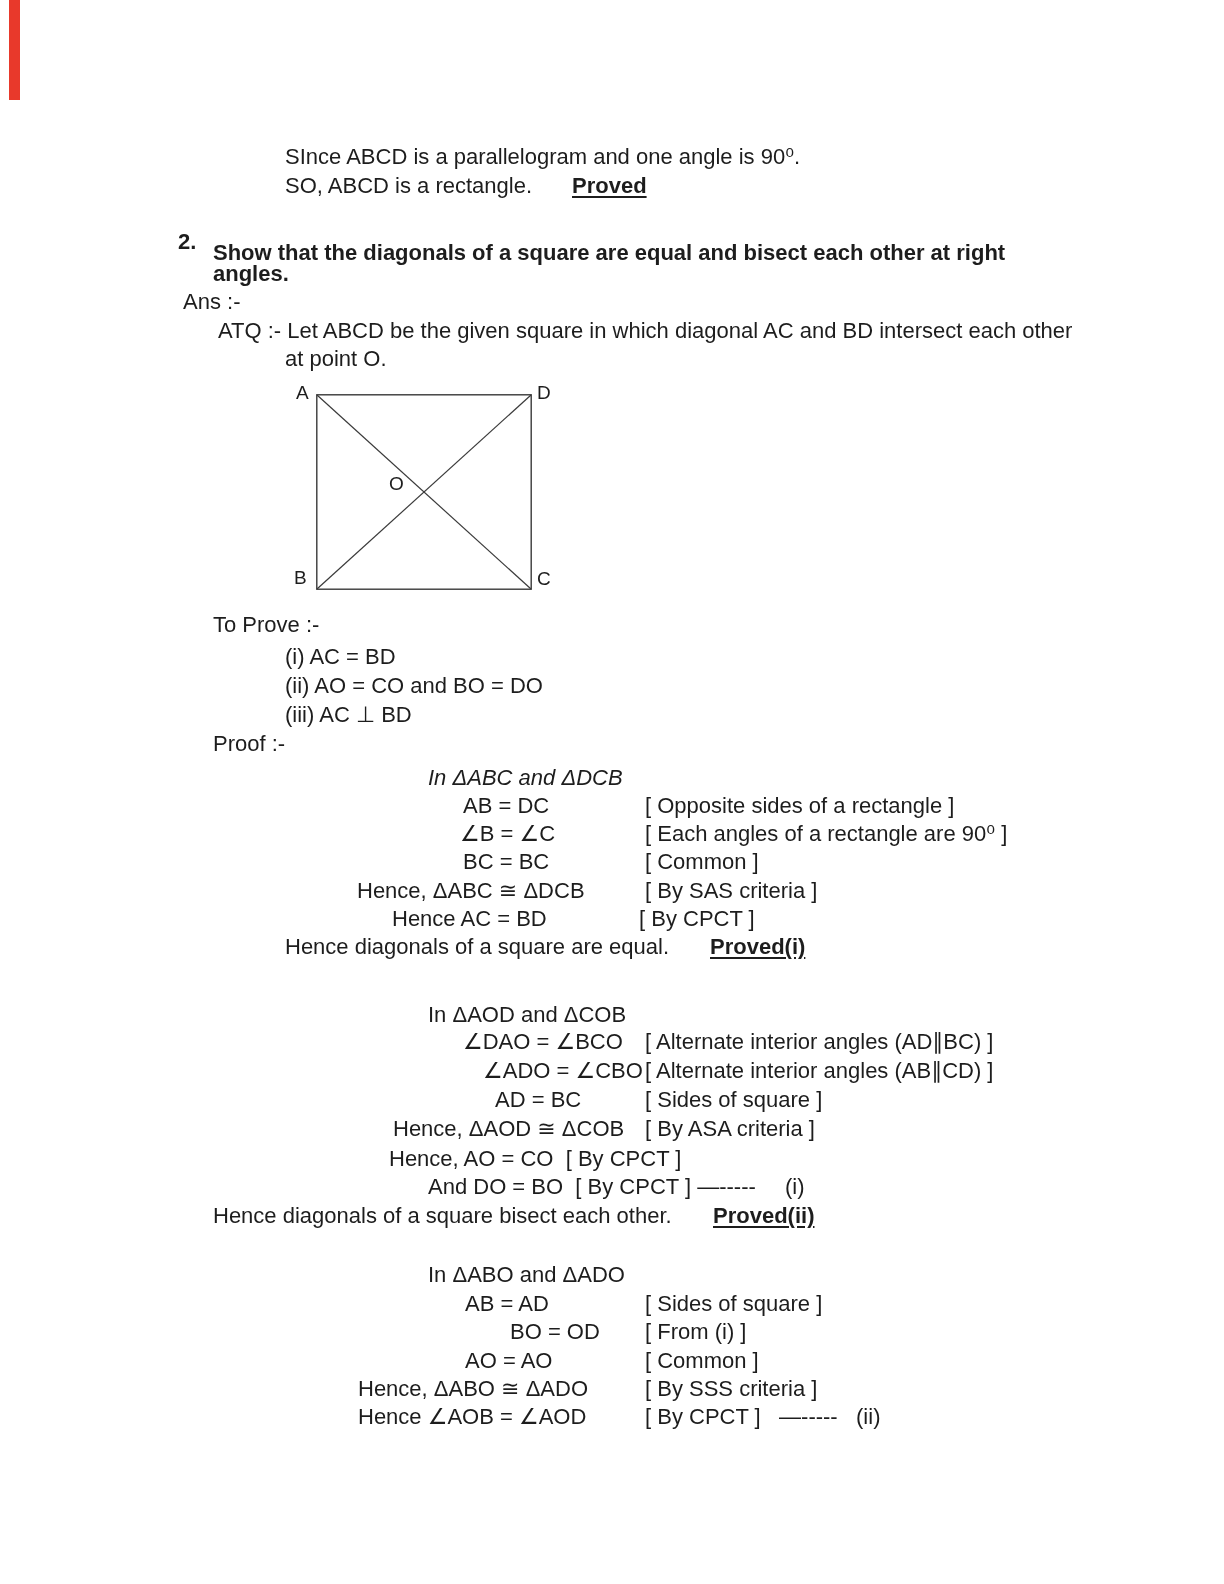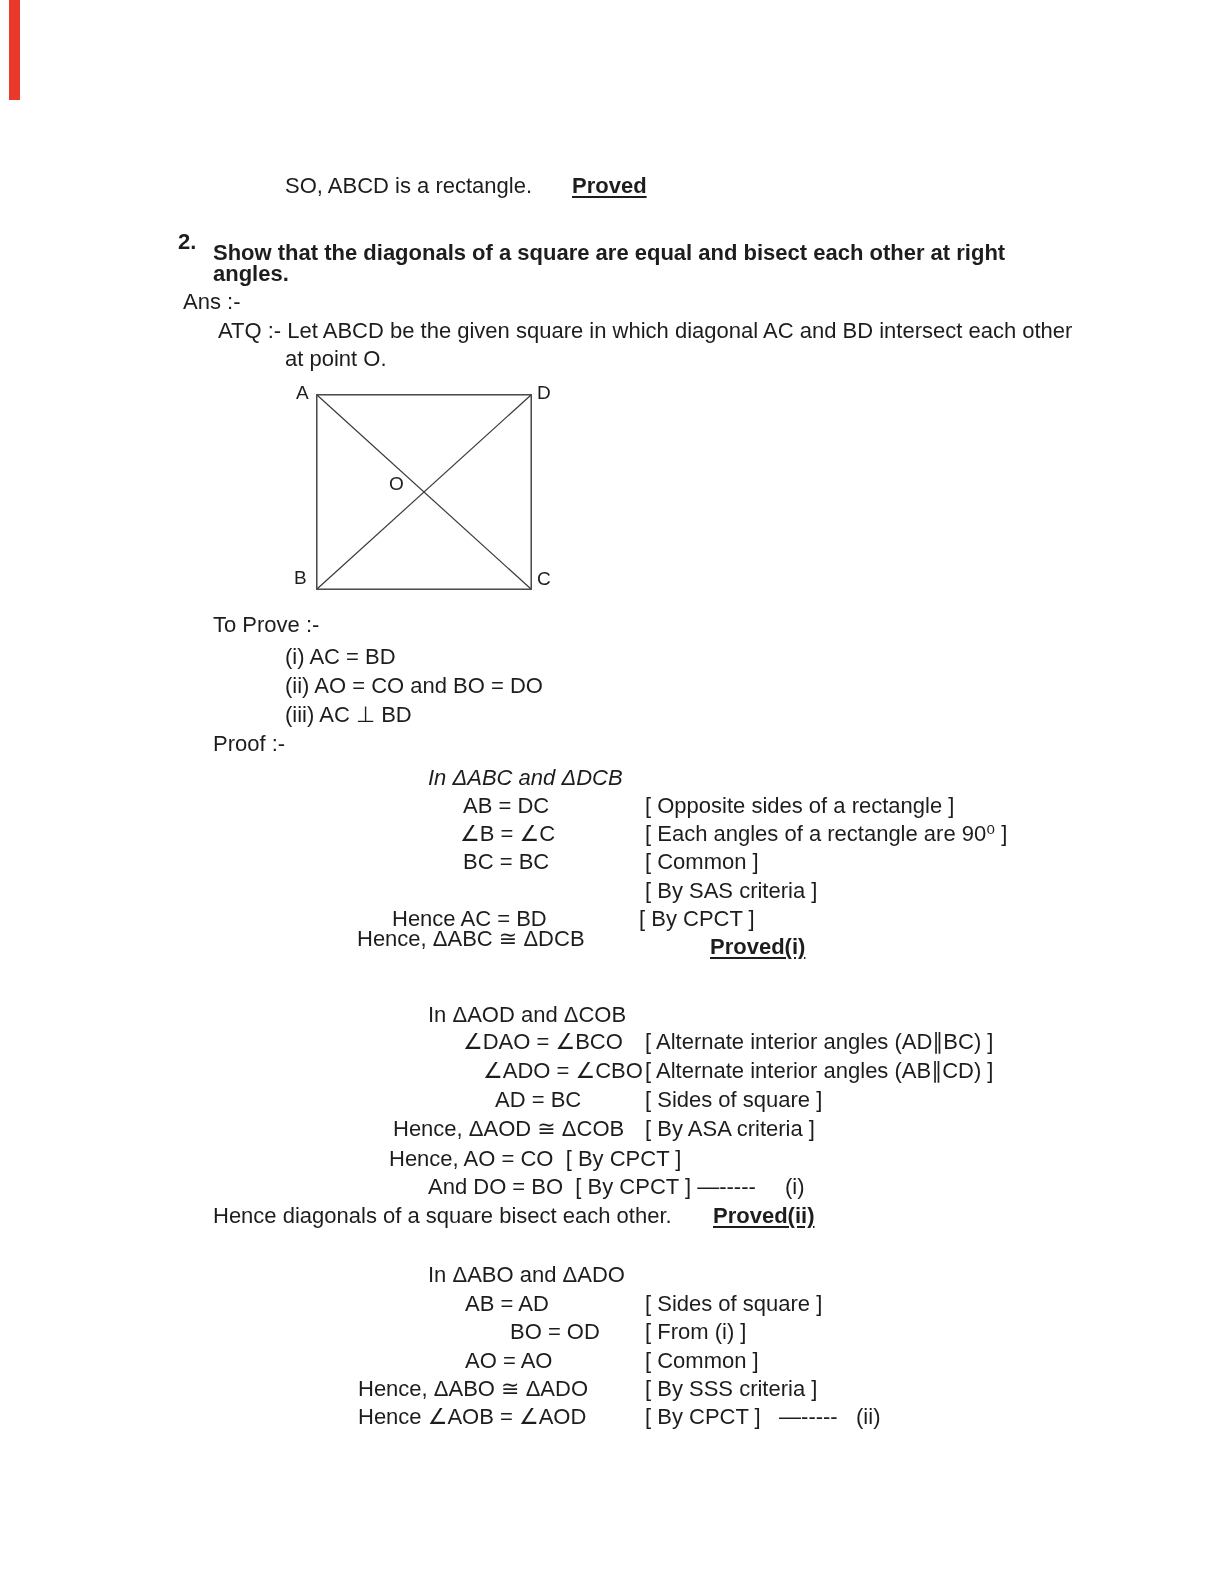--- a/index.html
+++ b/index.html
@@ -15,20 +15,21 @@
   .redmark{position:absolute;left:9px;top:0;width:11px;height:100px;}
   .diagram{position:absolute;left:316px;top:394px;}
 </style>
 </head>
 <body>
 
 <div class="page">
 
   <div class="redmark" style="background:#e8392b;"></div>
 
+  <div class="ln" style="left:285px;top:142px;">SInce ABCD is a parallelogram and one angle is 90⁰.</div>
   <div class="ln" style="left:285px;top:171px;text-align:right;">SO, ABCD is a rectangle.</div>
   <div class="ln proved" style="left:572px;top:171px;">Proved</div>
 
   <div class="ln bold" style="left:178px;top:227px;">2.</div>
   <div class="ln bold" style="left:213px;top:238px;">Show that the diagonals of a square are equal and bisect each other at right</div>
   <div class="ln bold" style="left:213px;top:259px;">angles.</div>
 
   <div class="ln" style="left:183px;top:287px;">Ans :-</div>
   <div class="ln" style="left:218px;top:316px;">ATQ :- Let ABCD be the given square in which diagonal AC and BD intersect each other</div>
   <div class="ln" style="left:285px;top:344px;">at point O.</div>
@@ -51,24 +52,25 @@
 
   <div class="ln" style="left:213px;top:729px;">Proof :-</div>
 
   <div class="ln" style="left:428px;top:763px;font-style:italic;">In ΔABC and ΔDCB</div>
   <div class="ln" style="left:463px;top:791px;">AB = DC</div>
   <div class="ln" style="left:645px;top:791px;">[ Opposite sides of a rectangle ]</div>
   <div class="ln" style="left:460px;top:819px;">∠B = ∠C</div>
   <div class="ln" style="left:645px;top:819px;">[ Each angles of a rectangle are 90⁰ ]</div>
   <div class="ln" style="left:463px;top:847px;">BC = BC</div>
   <div class="ln" style="left:645px;top:847px;">[ Common ]</div>
-  <div class="ln" style="left:357px;top:876px;margin-top:48px;">Hence, ΔABC ≅ ΔDCB</div>
+  <div class="ln" style="left:357px;top:876px;">Hence, ΔABC ≅ ΔDCB</div>
   <div class="ln" style="left:645px;top:876px;">[ By SAS criteria ]</div>
   <div class="ln" style="left:392px;top:904px;">Hence AC = BD</div>
   <div class="ln" style="left:629px;top:904px;margin-left:10px;">[ By CPCT ]</div>
+  <div class="ln" style="left:285px;top:932px;">Hence diagonals of a square are equal.</div>
   <div class="ln proved" style="left:710px;top:932px;">Proved(i)</div>
 
   <div class="ln" style="left:428px;top:1000px;">In ΔAOD and ΔCOB</div>
   <div class="ln" style="left:463px;top:1027px;">∠DAO = ∠BCO</div>
   <div class="ln" style="left:645px;top:1027px;">[ Alternate interior angles (AD∥BC) ]</div>
   <div class="ln" style="left:463px;top:1056px;margin-left:20px;">∠ADO = ∠CBO</div>
   <div class="ln" style="left:645px;top:1056px;">[ Alternate interior angles (AB∥CD) ]</div>
   <div class="ln" style="left:495px;top:1085px;">AD = BC</div>
   <div class="ln" style="left:645px;top:1085px;">[ Sides of square ]</div>
   <div class="ln" style="left:393px;top:1114px;">Hence, ΔAOD ≅ ΔCOB</div>

